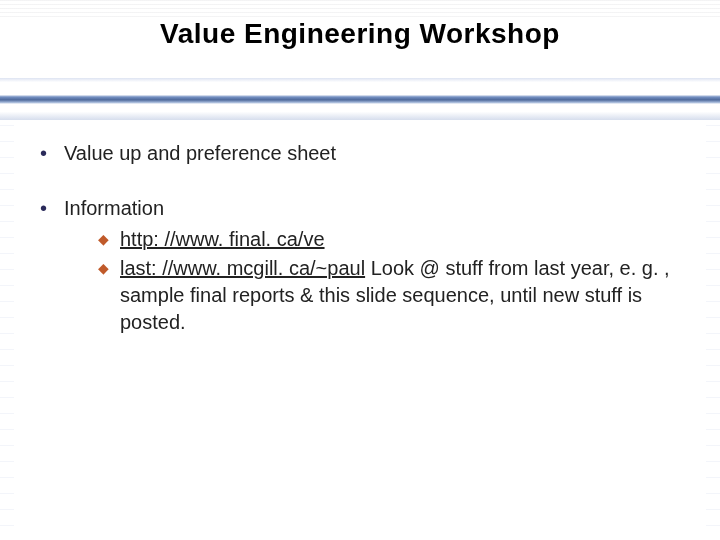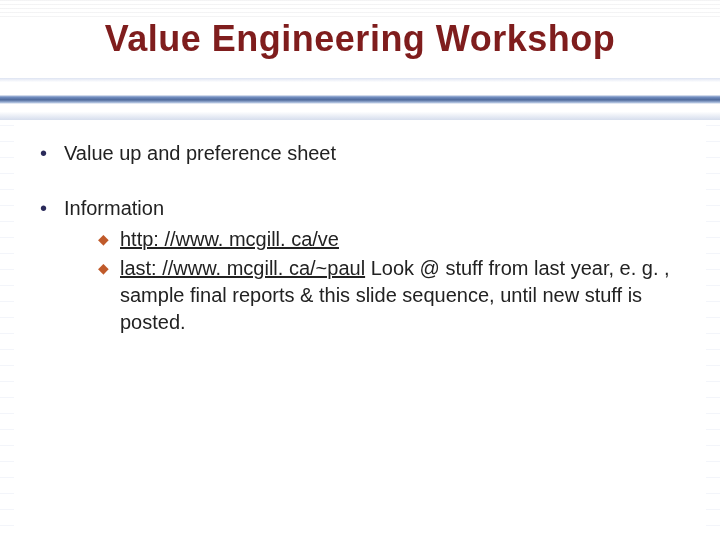--- a/index.html
+++ b/index.html
@@ -22,23 +22,23 @@
     );
     opacity: 0.5;
   }
   .title-area {
     position: absolute;
     top: 18px;
     left: 0; right: 0;
     text-align: center;
   }
   .title {
-    font-size: 36px;
+    font-size: 28px;
     font-weight: bold;
-    color: #7f1d1d;
+    color: #000000;
     letter-spacing: 0.5px;
   }
   .divider-band {
     position: absolute;
     top: 78px;
     left: 0; right: 0;
     height: 42px;
     background:
       linear-gradient(to bottom,
         #d8dff0 0%, #ffffff 10%, #ffffff 40%,
@@ -129,21 +129,21 @@
   <div class="bullet-row second">
     <div class="dot">•</div>
     <div class="bullet-text">Information</div>
   </div>
 
   <div class="sub-list">
 
     <div class="sub-row">
       <div class="diamond">◆</div>
       <div class="sub-text">
-        <span class="link">http: //www. mcgill. ca/ve</span>
+        <span class="link">http: //www. final. ca/ve</span>
       </div>
     </div>
 
     <div class="sub-row">
       <div class="diamond">◆</div>
       <div class="sub-text">
         <span class="link">last: //www. mcgill. ca/~paul</span><span> Look @ stuff from last year, e. g. , sample final reports &amp; this slide sequence, until new stuff is posted.</span>
       </div>
     </div>
 

